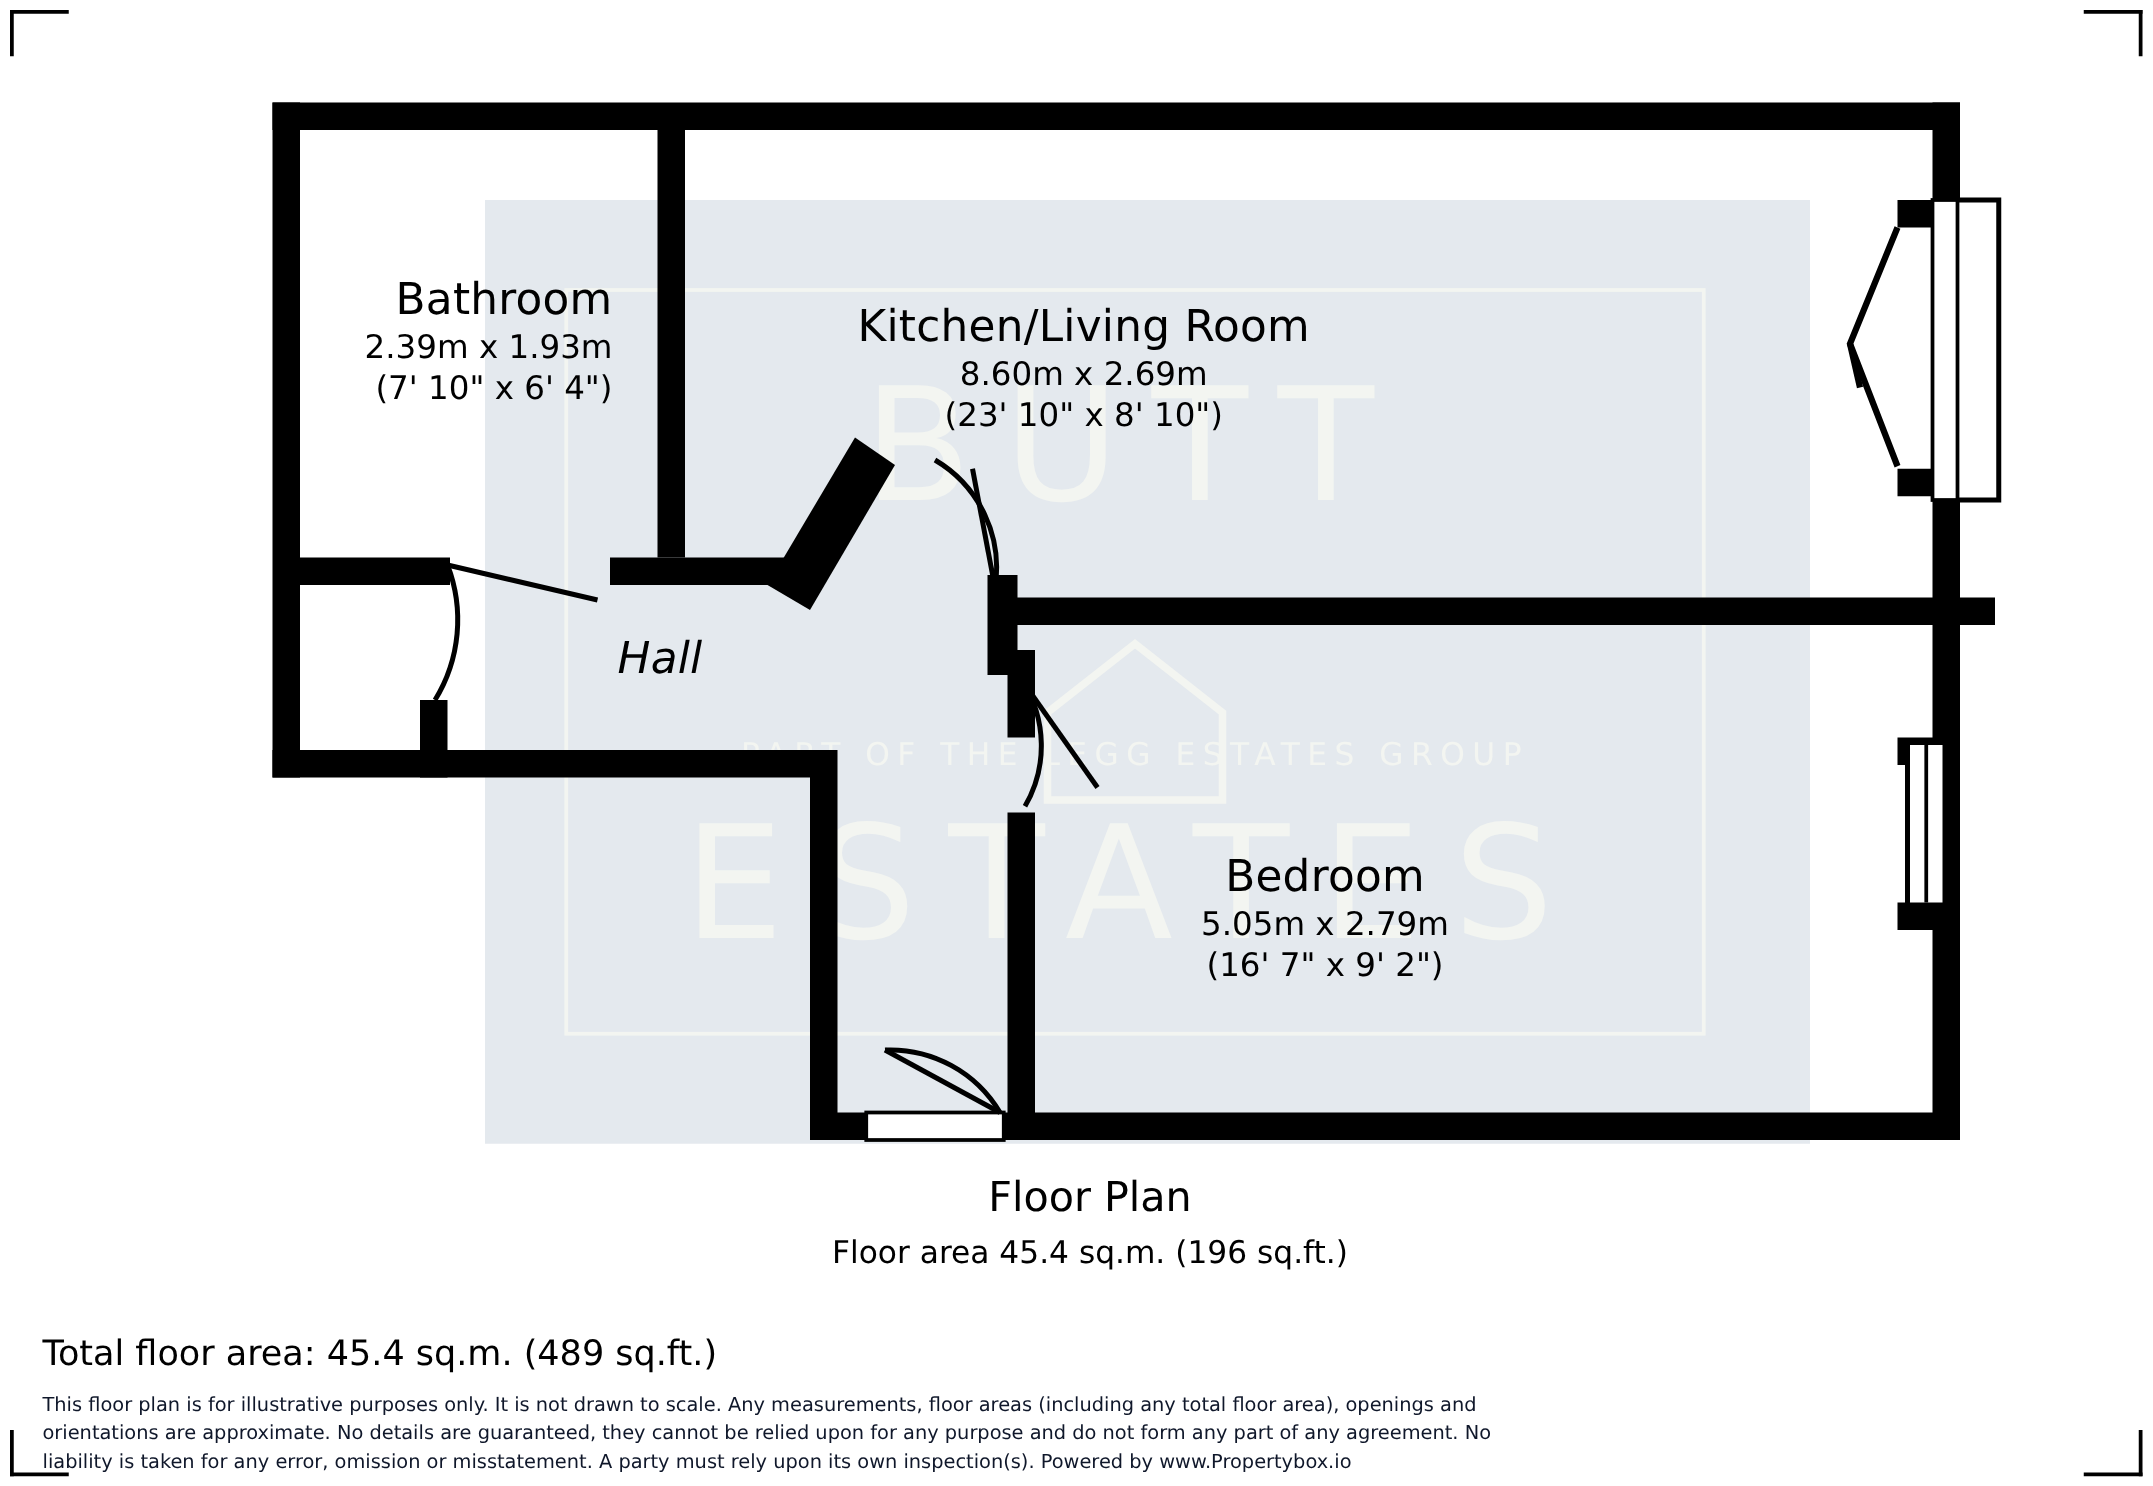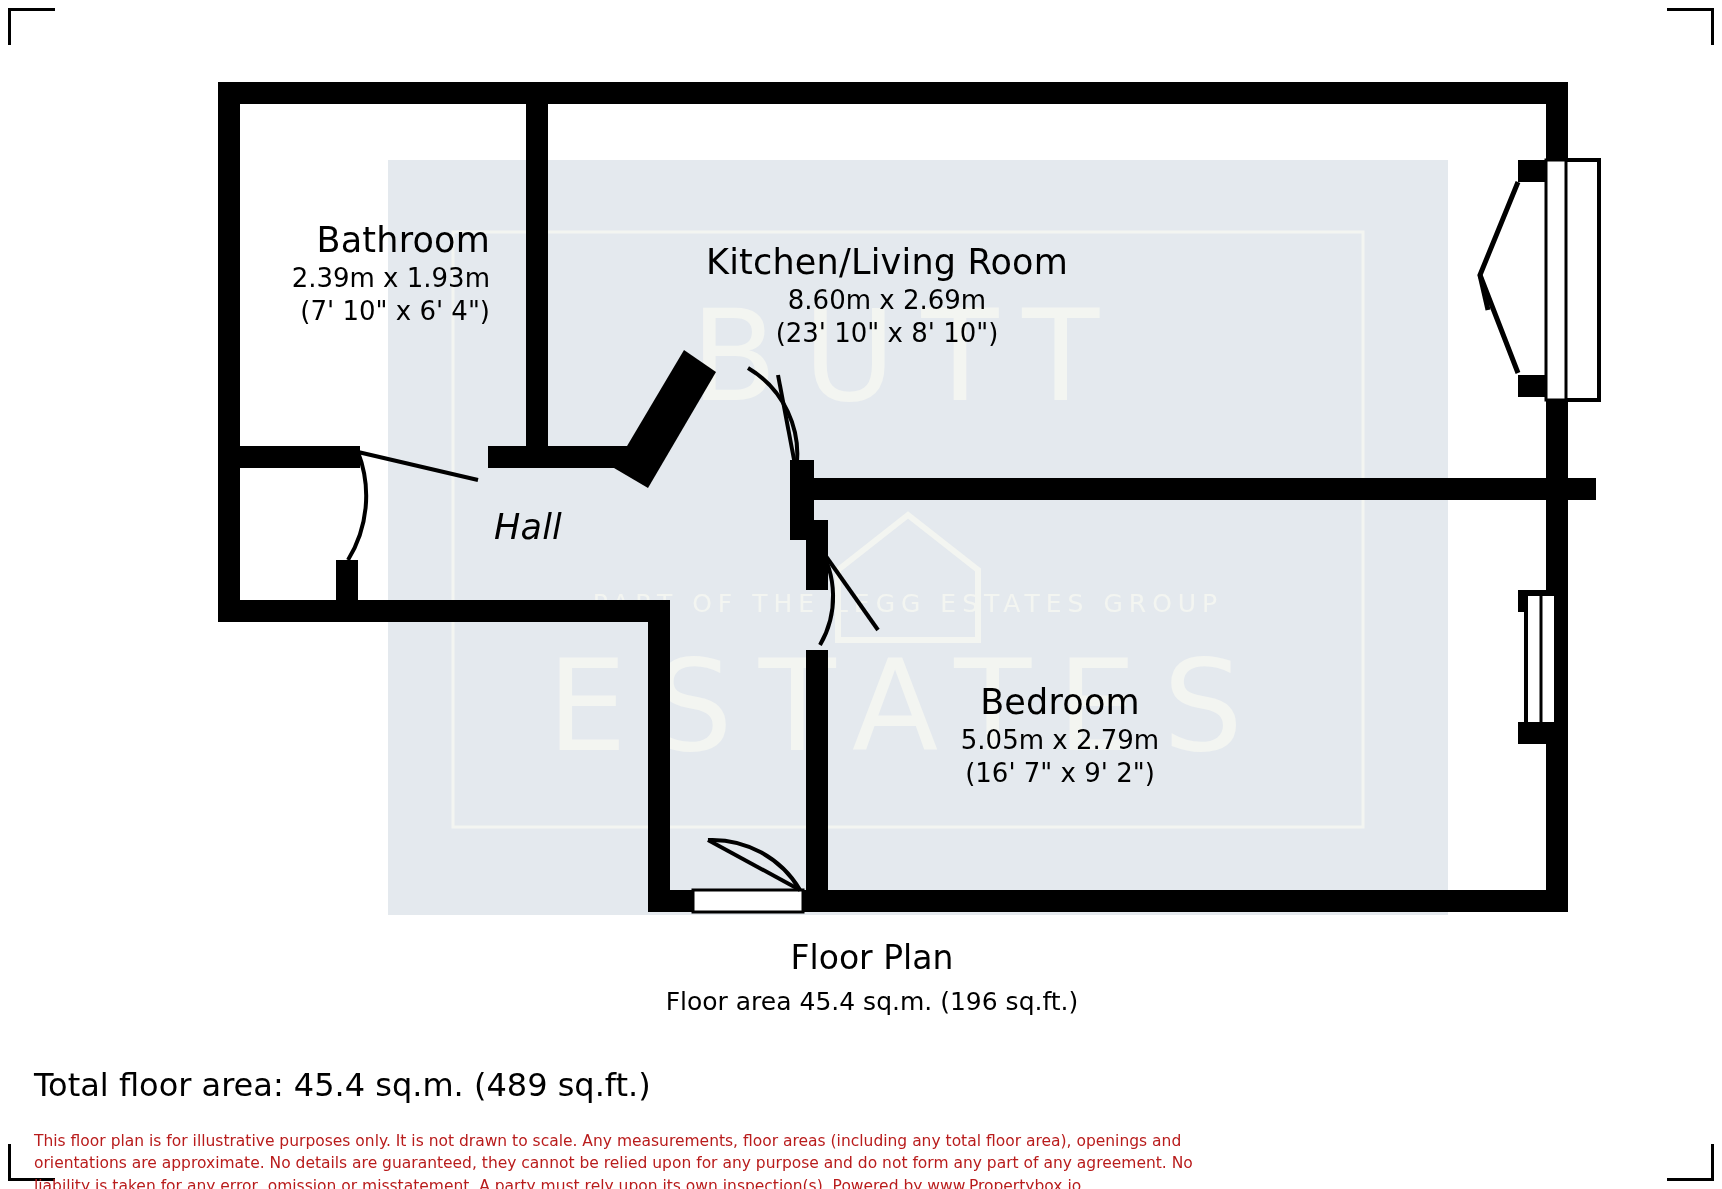--- a/index.html
+++ b/index.html
@@ -48,21 +48,21 @@
   }
   .room-label .name {
     font-size: 35px;
     letter-spacing: 0.2px;
   }
   .room-label .dim {
     font-size: 26px;
   }
 
   #label-bathroom { left: 140px; top: 218px; width: 350px; text-align: right; }
-  #label-kitchen  { left: 672px; top: 240px; width: 430px; }
+  #label-kitchen  { left: 652px; top: 240px; width: 430px; }
   #label-hall     { left: 398px; top: 505px; width: 260px; font-style: italic; }
   #label-bedroom  { left: 840px; top: 680px; width: 440px; }
 
   
   #caption {
     position: absolute;
     left: 0;
     top: 938px;
     width: 1722px;
     text-align: center;
@@ -77,27 +77,27 @@
   }
 
   
   #footer {
     position: absolute;
     left: 34px;
     top: 1066px;
     width: 1250px;
   }
   #footer .total {
-    font-size: 32px;
-    margin-bottom: 26px;
+    font-size: 28px;
+    margin-bottom: 14px;
   }
   #footer .disclaimer {
     font-size: 15.5px;
     line-height: 1.45;
-    color: #b91c1c;
+    color: #0f172a;
     max-width: 1180px;
   }
 </style>
 </head>
 <body>
 
 <div class="crop tl"></div>
 <div class="crop tr"></div>
 <div class="crop bl"></div>
 <div class="crop br"></div>

